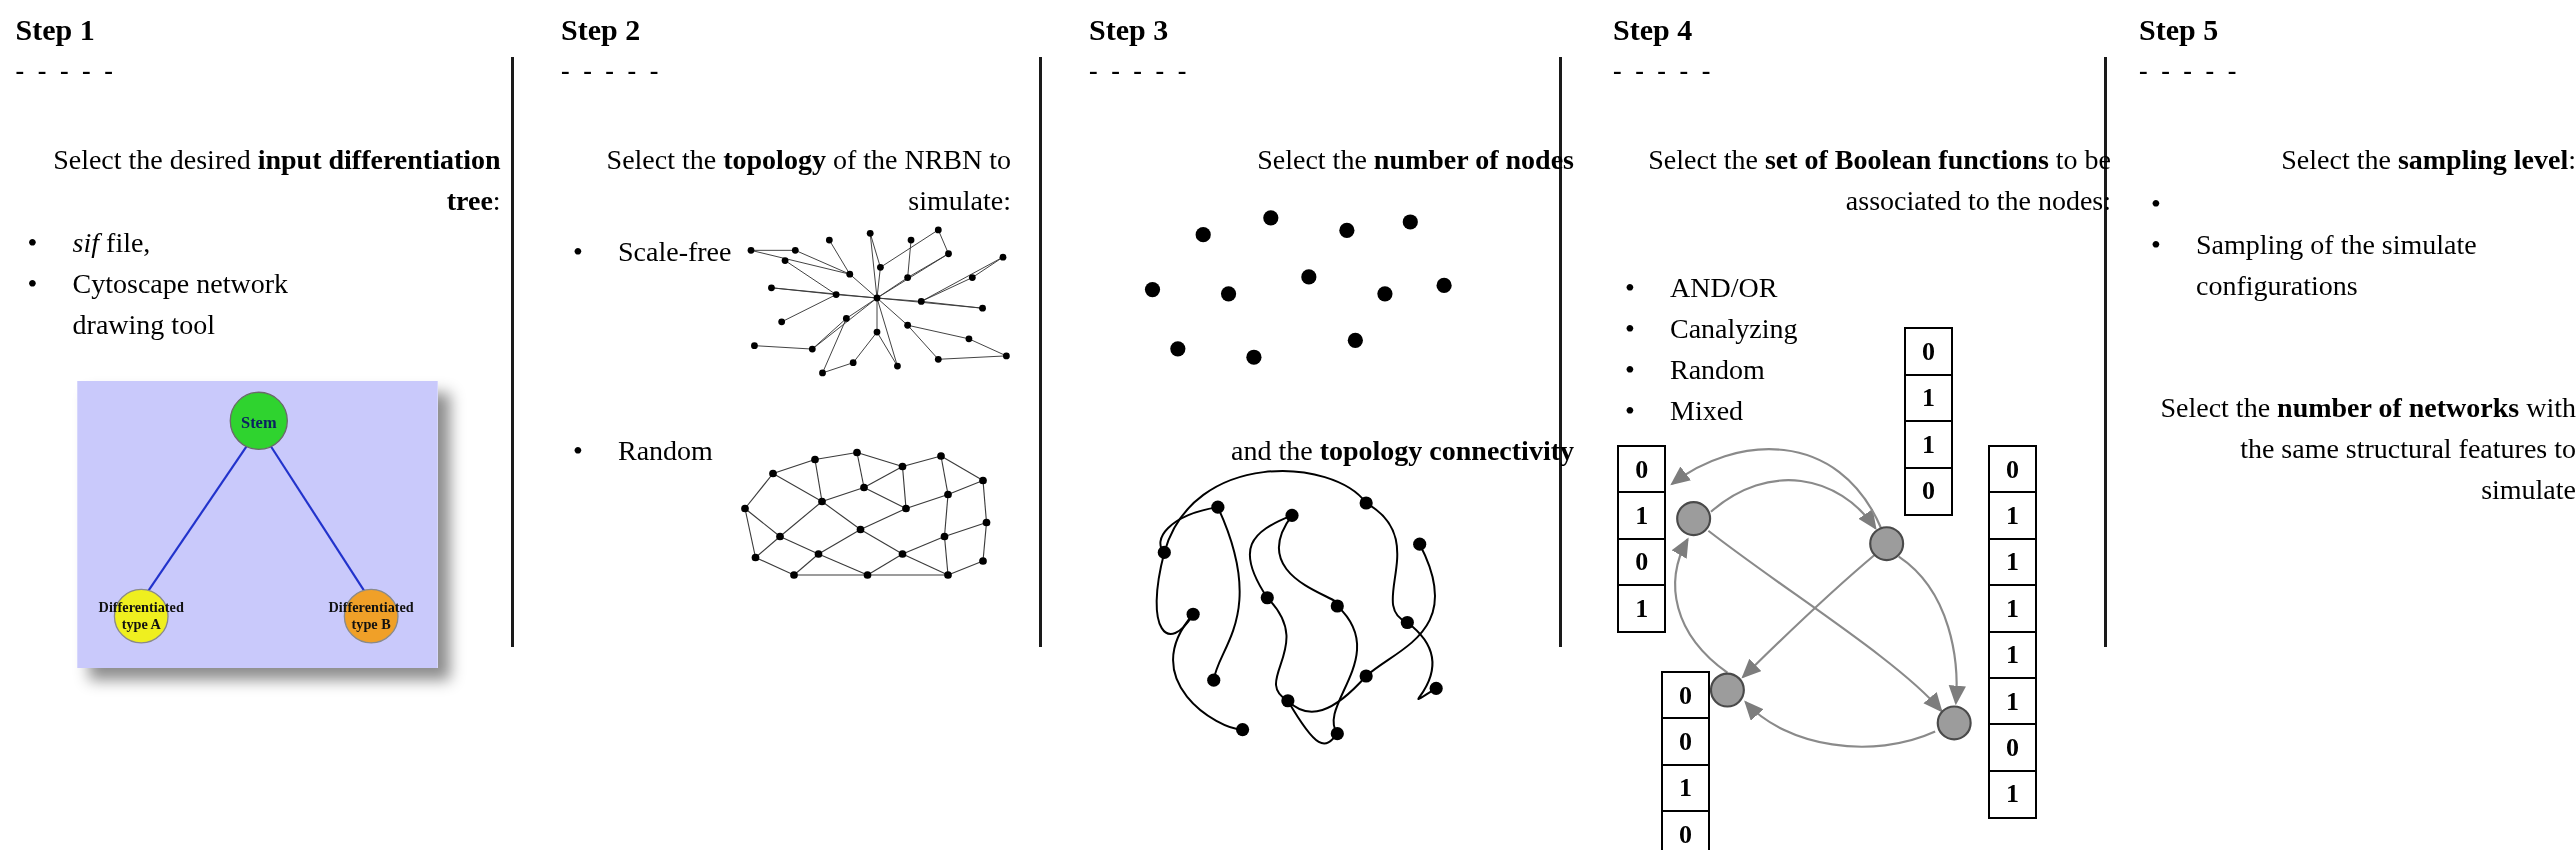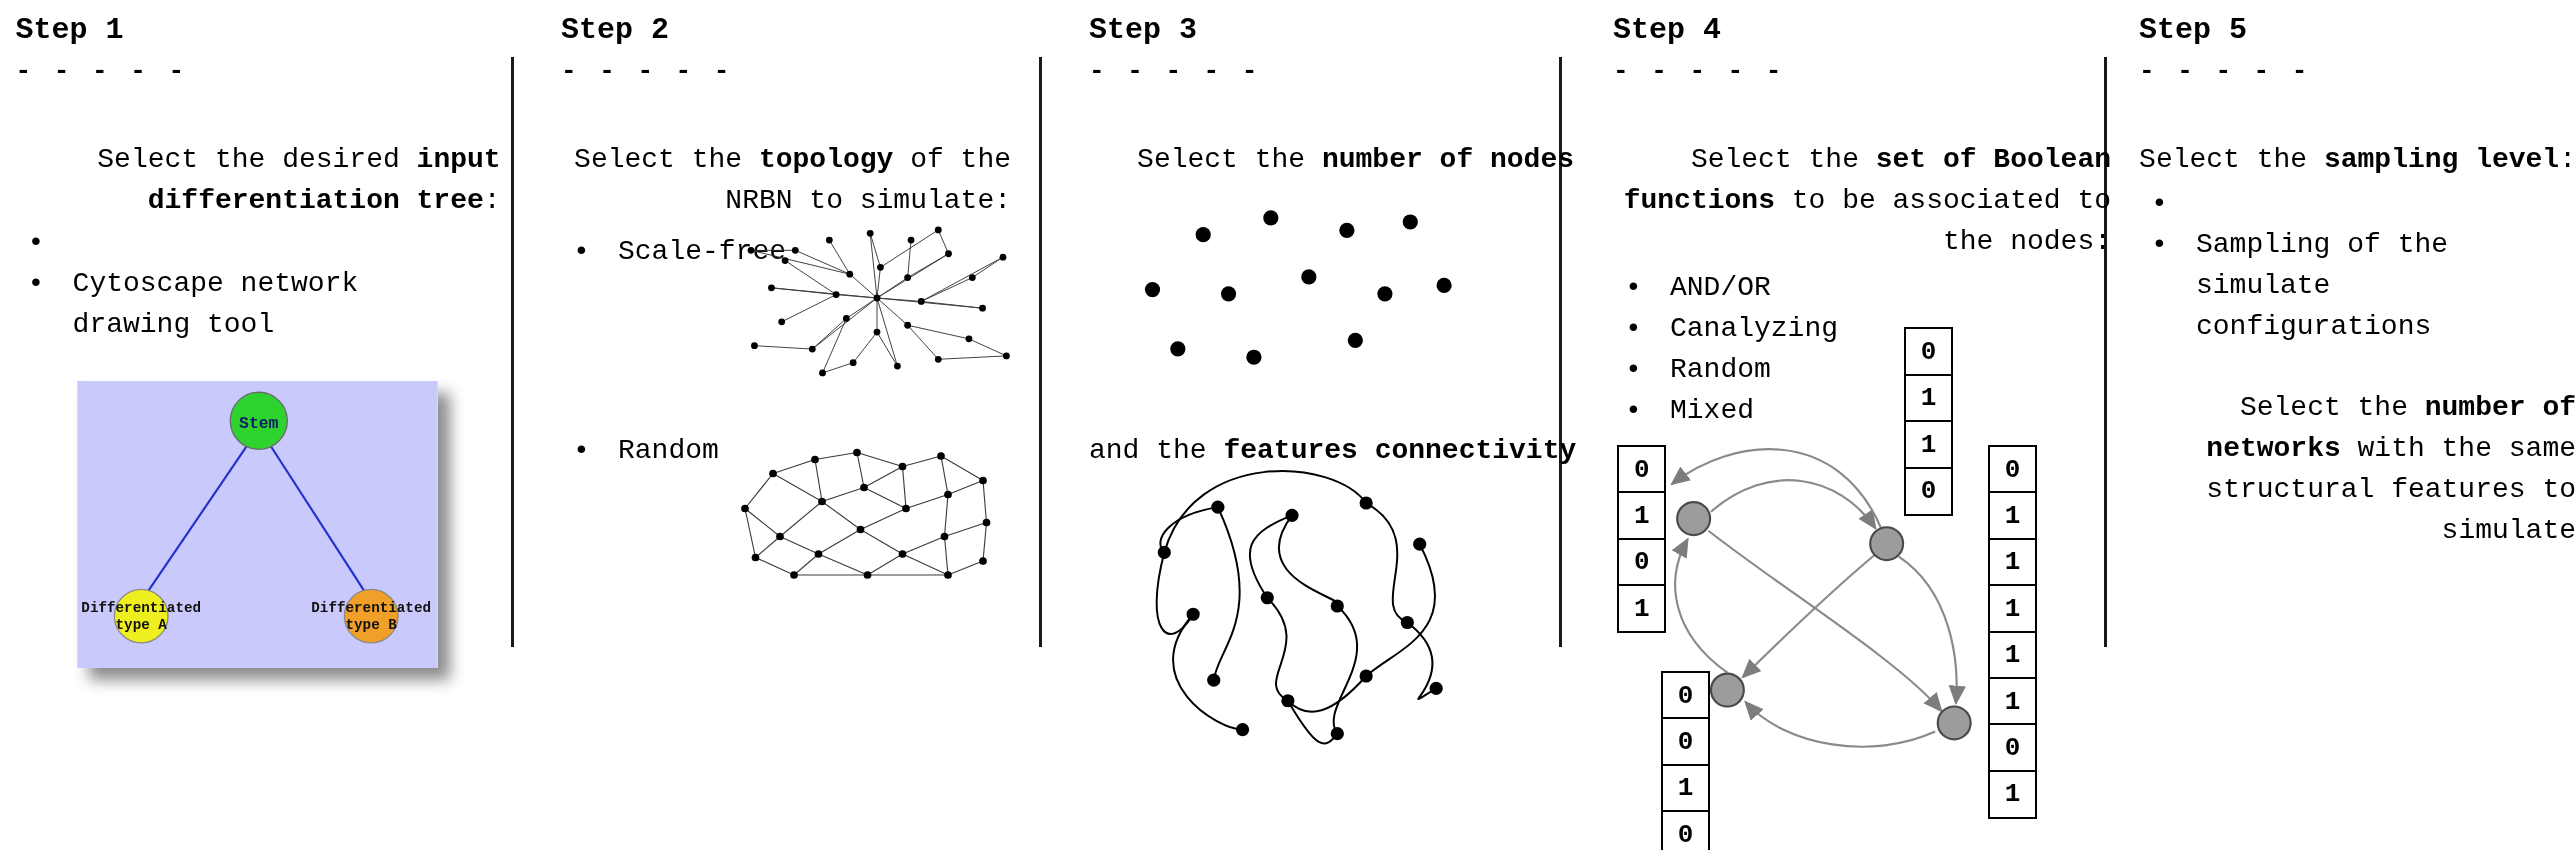--- a/index.html
+++ b/index.html
@@ -1,17 +1,17 @@
 <!DOCTYPE html>
 <html style="font-size:14px"><head>
 <meta charset="utf-8">
 <style>
   html,body{margin:0;padding:0;background:#fff;}
   .canvas{position:relative;width:2576px;height:851px;background:#fff;overflow:hidden;
-          font-family:Liberation Mono, monospace;color:#000;}
+          font-family:Liberation Serif, serif;color:#000;}
   .divider{position:absolute;top:57px;width:2.6px;height:590px;background:#1a1a1a;}
   .col{position:absolute;top:13px;}
   .step-title{position:absolute;top:0;left:0;font-size:30px;font-weight:bold;white-space:nowrap;}
   .dashes{position:absolute;top:43px;left:0;font-size:26px;font-weight:bold;letter-spacing:3.5px;white-space:nowrap;}
   .para{position:absolute;left:0;font-size:28px;line-height:41px;text-align:right;}
   .para b{font-weight:bold;}
   .bullets{position:absolute;left:0;right:0;}
   .bullet{display:flex;font-size:28px;line-height:41px;}
   .bullet .dot{width:45px;padding-left:12px;flex:0 0 auto;}
   .bullet .btxt{flex:1;}
@@ -35,20 +35,21 @@
   <div class="divider" style="left:1559px"></div>
   <div class="divider" style="left:2104px"></div>
 
   <div class="col" style="left:15.6px;width:489px;height:831px">
     <div class="step-title">Step 1</div>
     <div class="dashes">- - - - -</div>
     <div class="para" style="top:126px;width:485px"><span>Select the desired </span><b>input differentiation tree</b><span>:</span></div>
     <div class="bullets" style="top:209px">
       <div class="bullet">
         <span class="dot">•</span>
+        <span class="btxt"><i>sif</i><span> file,</span></span>
       </div>
       <div class="bullet">
         <span class="dot">•</span>
         <span class="btxt" style="max-width:312px">Cytoscape network drawing tool</span>
       </div>
     </div>
     <div class="tree-fig" style="left:61px;top:368px">
       <svg width="361" height="287" viewBox="0 0 417 332">
         <rect x="0" y="0" width="417" height="332" fill="#c9c9fb"></rect>
         <line x1="197" y1="74" x2="80" y2="246" stroke="#2233cc" stroke-width="2.5"></line>
@@ -225,21 +226,21 @@
         <circle cx="285" cy="50" r="9" fill="#000"></circle>
         <circle cx="360" cy="40" r="9" fill="#000"></circle>
         <circle cx="400" cy="115" r="9" fill="#000"></circle>
         <circle cx="145" cy="125" r="9" fill="#000"></circle>
         <circle cx="240" cy="105" r="9" fill="#000"></circle>
         <circle cx="330" cy="125" r="9" fill="#000"></circle>
         <circle cx="85" cy="190" r="9" fill="#000"></circle>
         <circle cx="175" cy="200" r="9" fill="#000"></circle>
         <circle cx="295" cy="180" r="9" fill="#000"></circle>
       </svg>
-    <div class="para" style="top:417px;width:485px;white-space:nowrap"><span>and the </span><b>features connectivity</b></div>
+    <div class="para" style="top:417px;width:485px;white-space:nowrap"><span>and the </span><b>topology connectivity</b></div>
     <svg id="tangle-fig" class="abs" style="left:30px;top:450px" width="346px" height="286" viewBox="0 0 420 340">
         <path d="M55,105 C90,-20 260,-10 300,45" fill="none" stroke="#000" stroke-width="2.4"></path>
         <path d="M120,50 C180,180 120,220 115,260" fill="none" stroke="#000" stroke-width="2.4"></path>
         <path d="M210,60 C150,140 280,160 265,170" fill="none" stroke="#000" stroke-width="2.4"></path>
         <path d="M300,45 C380,90 300,170 350,190" fill="none" stroke="#000" stroke-width="2.4"></path>
         <path d="M365,95 C420,200 340,220 300,255" fill="none" stroke="#000" stroke-width="2.4"></path>
         <path d="M90,180 C20,260 120,320 150,320" fill="none" stroke="#000" stroke-width="2.4"></path>
         <path d="M180,160 C240,220 160,260 205,285" fill="none" stroke="#000" stroke-width="2.4"></path>
         <path d="M265,170 C330,230 240,290 265,325" fill="none" stroke="#000" stroke-width="2.4"></path>
         <path d="M350,190 C430,250 320,310 385,270" fill="none" stroke="#000" stroke-width="2.4"></path>

